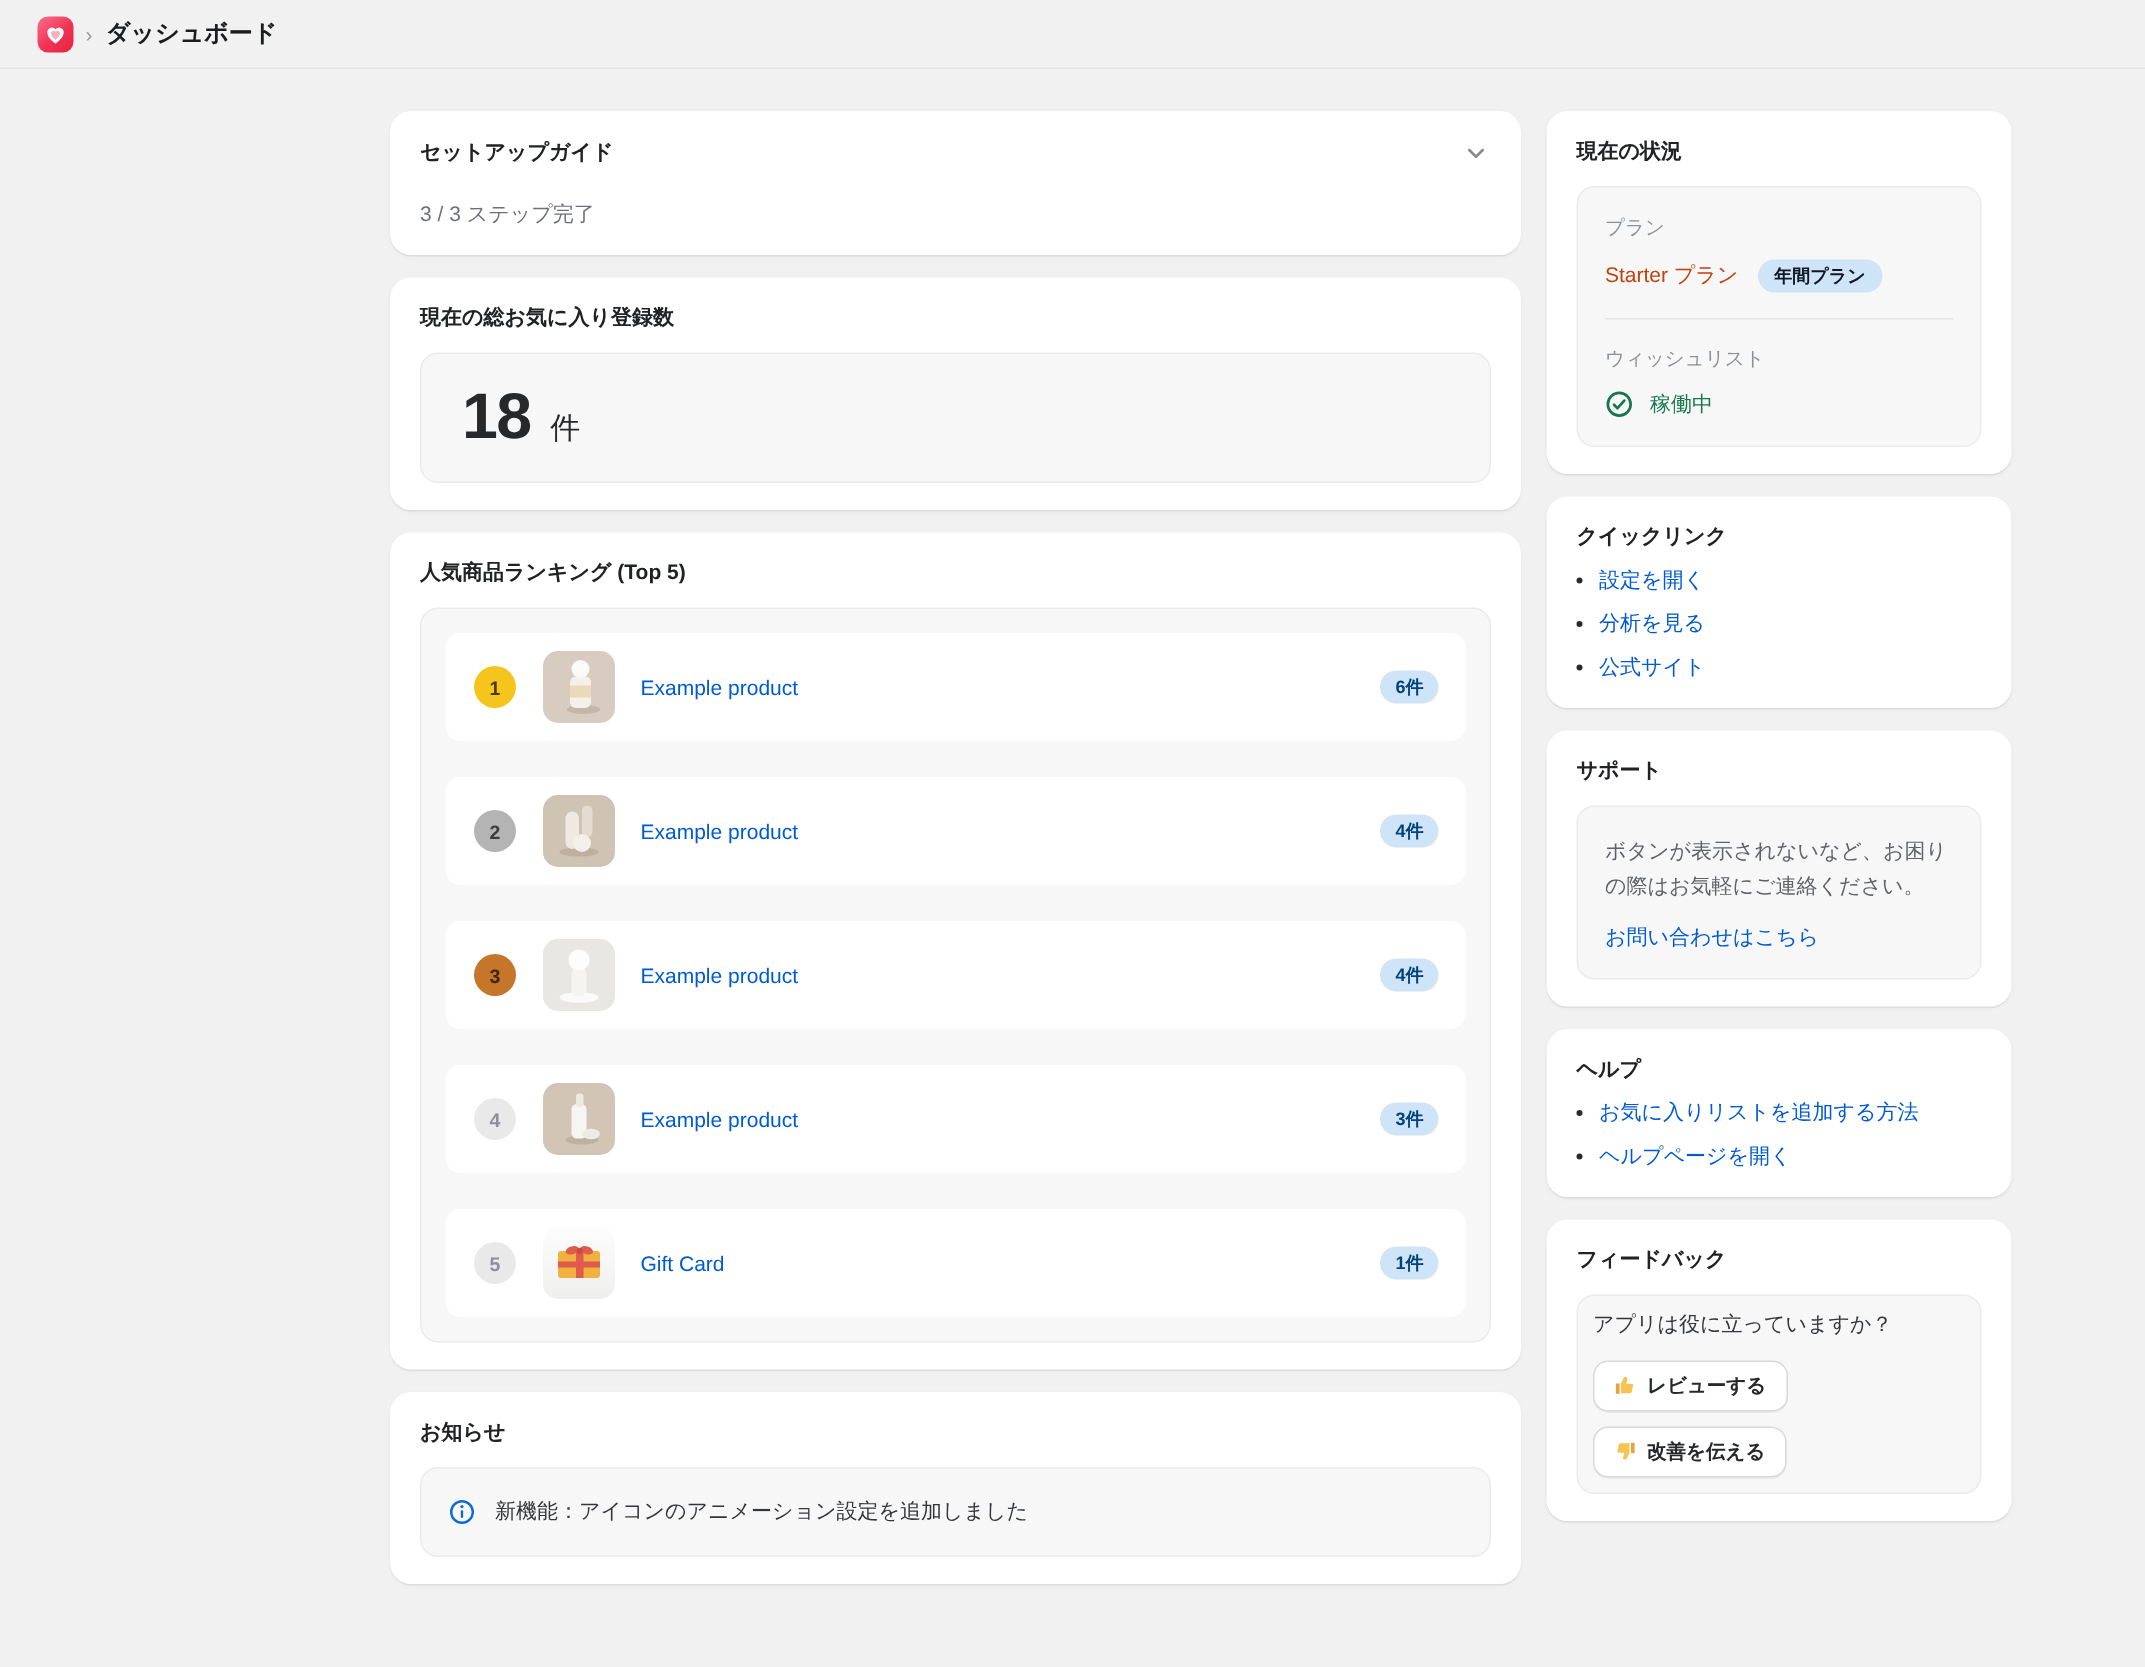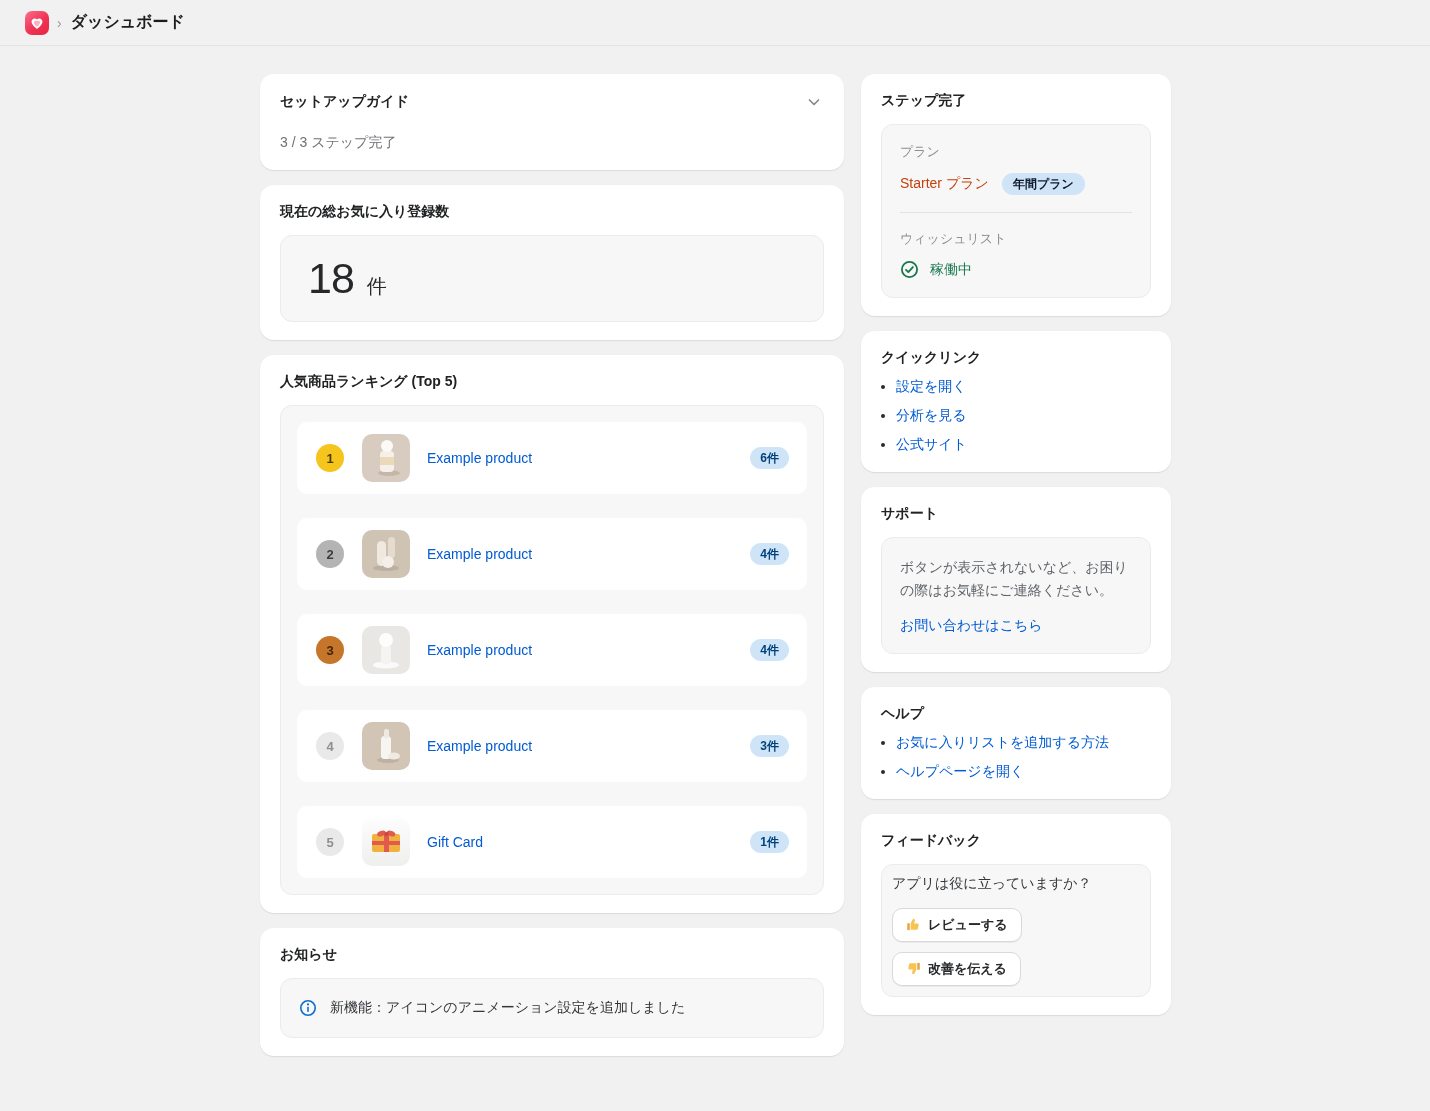--- a/index.html
+++ b/index.html
@@ -25,21 +25,21 @@
     flex: 0 0 auto;
   }
   .crumb-sep { color: #9a9a9a; font-size: 14px; margin: 0 9px 0 8px; }
   .page-title { font-size: 16px; font-weight: 700; color: #1a1c1d; }
 
   
   .content {
     display: flex; gap: 17px; align-items: flex-start;
     padding: 28px 0 0 260px;
   }
-  .col-main { width: 584px; flex: 0 0 auto; }
+  .col-main { width: 754px; flex: 0 0 auto; }
   .col-side { width: 310px; flex: 0 0 auto; }
 
   .card {
     background: #ffffff;
     border-radius: 14px;
     box-shadow: 0 1px 0 rgba(0,0,0,0.06), 0 1px 3px rgba(0,0,0,0.04);
     padding: 18px 20px;
     margin-bottom: 15px;
   }
   .card h2 { font-size: 14px; font-weight: 700; color: #202223; }
@@ -52,21 +52,21 @@
 
   a.link { color: #005bd3; text-decoration: none; font-size: 14px; cursor: pointer; }
 
   
   .setup-head { display: flex; align-items: center; justify-content: space-between; }
   .setup-sub { margin-top: 22px; font-size: 14px; color: #6d7175; }
   .chev-btn { background: none; border: none; cursor: pointer; display: flex; padding: 2px; }
 
   
   .fav-inset { margin-top: 14px; padding: 21px 27px; display: flex; align-items: baseline; }
-  .fav-count { font-size: 43px; font-weight: 400; letter-spacing: -1px; color: #26282a; line-height: 1; }
+  .fav-count { font-size: 43px; font-weight: 700; letter-spacing: -1px; color: #26282a; line-height: 1; }
   .fav-unit { font-size: 20px; color: #26282a; margin-left: 13px; }
 
   
   .rank-inset { margin-top: 14px; padding: 16px; }
   .rank-row {
     background: #fff; border-radius: 10px;
     height: 72px; display: flex; align-items: center;
     padding: 0 18px 0 19px; margin-bottom: 24px;
   }
   .rank-row:last-child { margin-bottom: 0; }
@@ -262,21 +262,21 @@
         </svg>
         <span class="ann-text">新機能：アイコンのアニメーション設定を追加しました</span>
       </div>
     </section>
 
   </div>
 
   <div class="col-side">
 
     <section class="card">
-      <h2>ステップ完了</h2>
+      <h2>現在の状況</h2>
       <div class="inset status-inset">
         <p class="mini-label">プラン</p>
         <div class="plan-row">
           <span class="plan-name">Starter プラン</span>
           <span class="pill">年間プラン</span>
         </div>
         <hr class="divider">
         <p class="mini-label">ウィッシュリスト</p>
         <div class="status-row">
           <svg width="19" height="19" viewBox="0 0 18 18">

